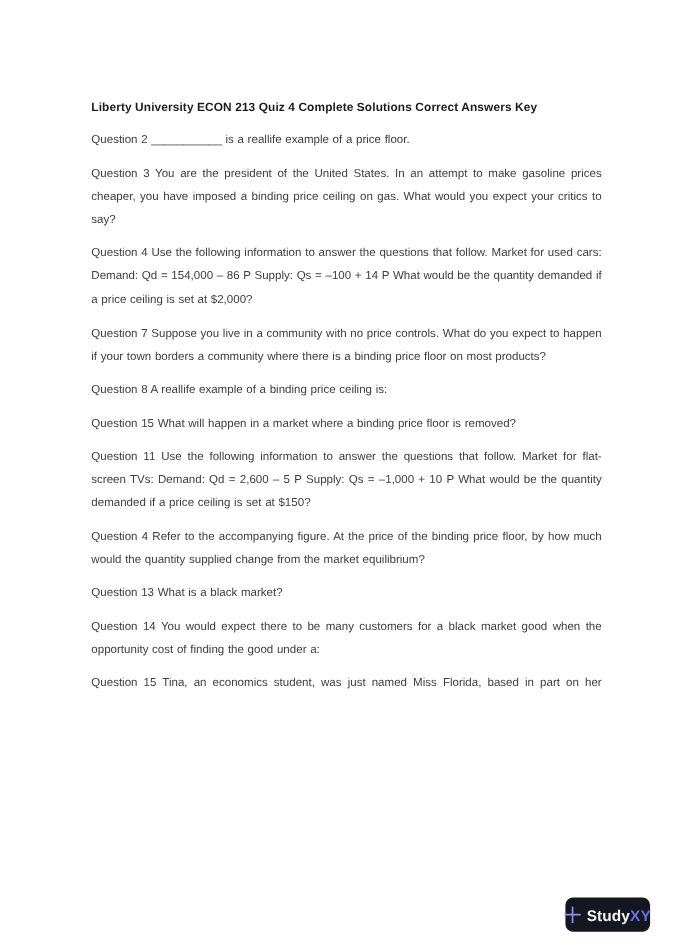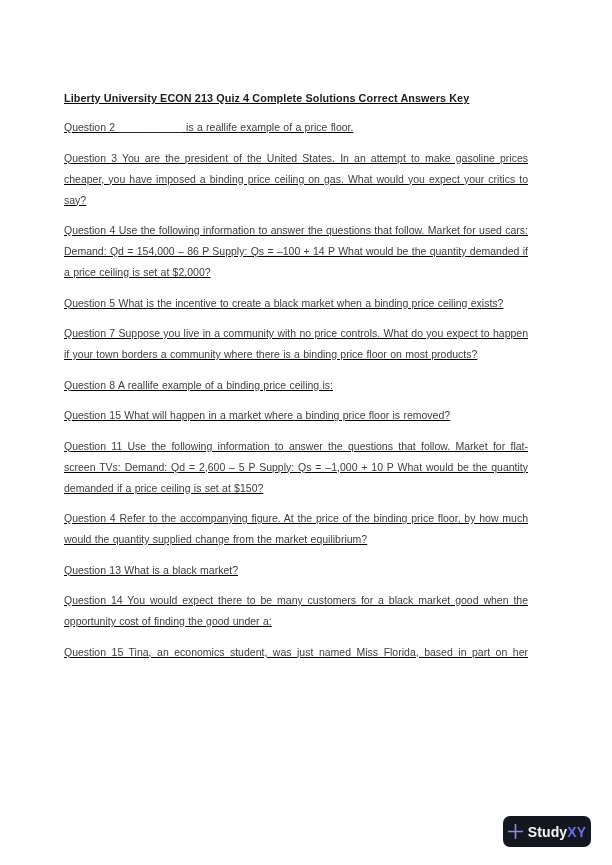--- a/index.html
+++ b/index.html
@@ -15,24 +15,23 @@
     overflow: hidden;
     font-family: "Liberation Sans", "DejaVu Sans", sans-serif;
   }
   .page {
     position: absolute;
     inset: 0;
     background: #ffffff;
   }
   .content {
     position: absolute;
-    left: 64px;
+    left: 83px;
     top: 88px;
     width: 464px;
-    text-decoration: underline;
   }
   .doc-title {
     font-size: 10.8px;
     font-weight: 700;
     color: #1c1c1c;
     line-height: 21px;
     margin: 0 0 8px 0;
     letter-spacing: 0.1px;
   }
   .question {
@@ -45,21 +44,21 @@
     word-spacing: 0.4px;
   }
   .question.cutoff {
     text-align-last: justify;
     margin-bottom: 0;
   }
   .brand-badge {
     position: absolute;
     right: 21px;
     bottom: 18px;
-    width: 88px;
+    width: 77px;
     height: 31px;
     background: #141720;
     border-radius: 7px;
     display: flex;
     align-items: center;
     justify-content: center;
     gap: 5px;
     cursor: pointer;
   }
   .brand-plus {
@@ -83,21 +82,20 @@
 <body>
 
 <div class="page">
 
   <div class="content">
     <h1 class="doc-title">Liberty University ECON 213 Quiz 4 Complete Solutions Correct Answers Key</h1>
 
     <p class="question">Question 2 ___________ is a reallife example of a price floor.</p>
     <p class="question">Question 3 You are the president of the United States. In an attempt to make gasoline prices cheaper, you have imposed a binding price ceiling on gas. What would you expect your critics to say?</p>
     <p class="question">Question 4 Use the following information to answer the questions that follow. Market for used cars: Demand: Qd = 154,000 – 86 P Supply: Qs = –100 + 14 P What would be the quantity demanded if a price ceiling is set at $2,000?</p>
-    <p class="question">Question 5 What is the incentive to create a black market when a binding price ceiling exists?</p>
     <p class="question">Question 7 Suppose you live in a community with no price controls. What do you expect to happen if your town borders a community where there is a binding price floor on most products?</p>
     <p class="question">Question 8 A reallife example of a binding price ceiling is:</p>
     <p class="question">Question 15 What will happen in a market where a binding price floor is removed?</p>
     <p class="question">Question 11 Use the following information to answer the questions that follow. Market for flat-screen TVs: Demand: Qd = 2,600 – 5 P Supply: Qs = –1,000 + 10 P What would be the quantity demanded if a price ceiling is set at $150?</p>
     <p class="question">Question 4 Refer to the accompanying figure. At the price of the binding price floor, by how much would the quantity supplied change from the market equilibrium?</p>
     <p class="question">Question 13 What is a black market?</p>
     <p class="question">Question 14 You would expect there to be many customers for a black market good when the opportunity cost of finding the good under a:</p>
     <p class="question cutoff">Question 15 Tina, an economics student, was just named Miss Florida, based in part on her</p>
   </div>
 

